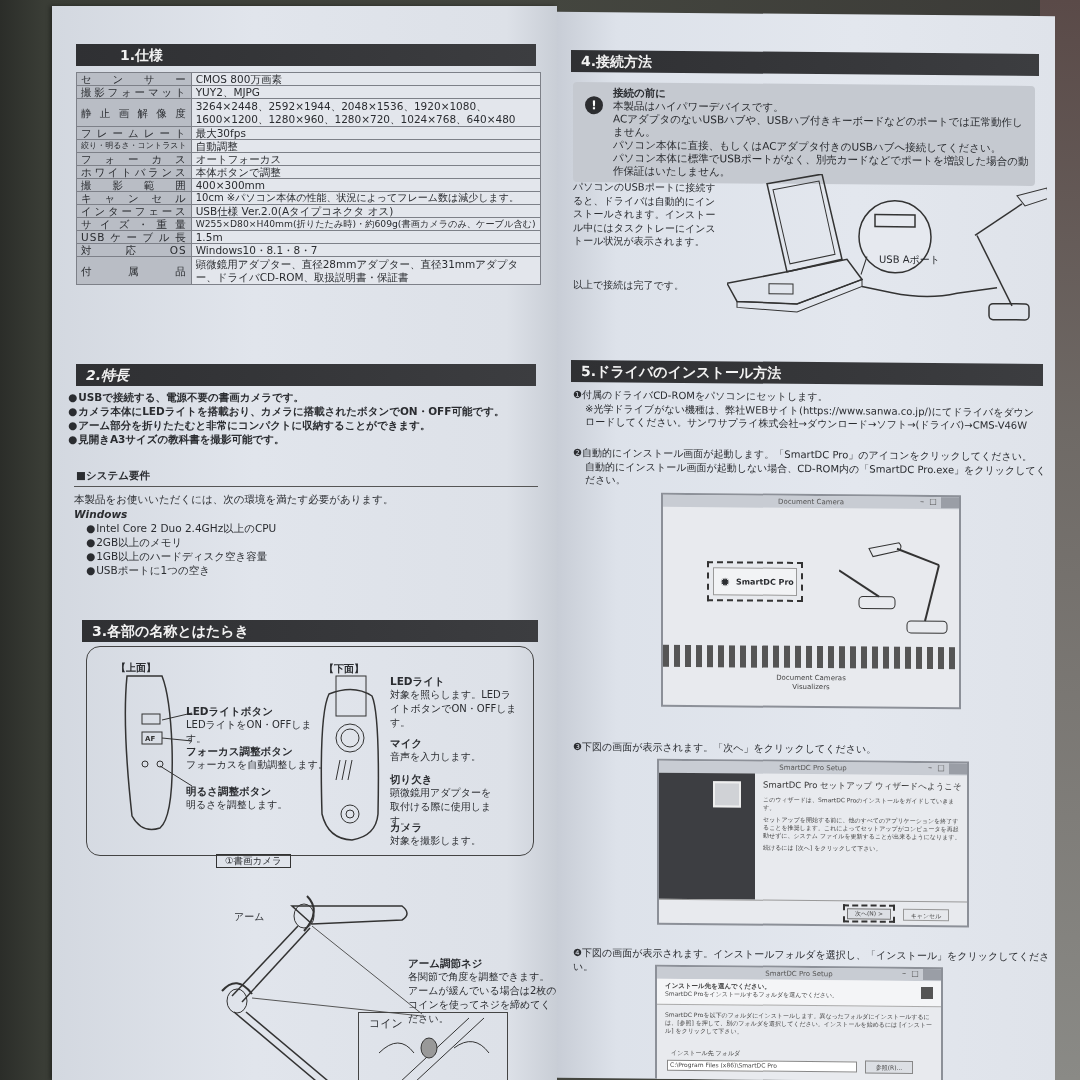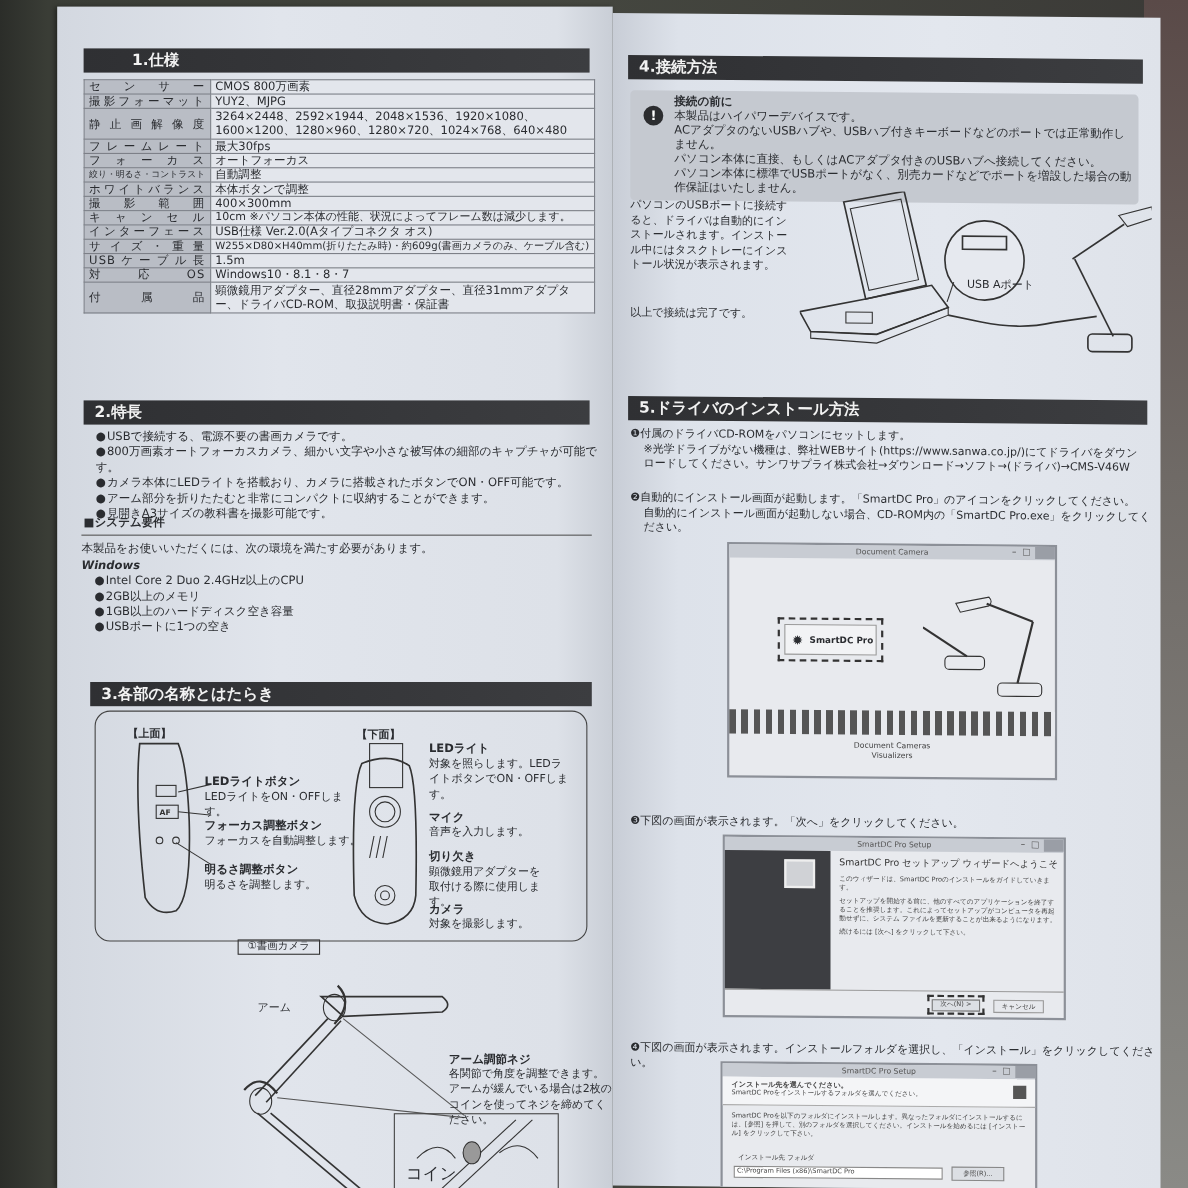--- a/index.html
+++ b/index.html
@@ -116,28 +116,28 @@
         </tr>
       <tr>
           <td class="label" style="height:28px">静止画解像度</td>
           <td class="value multi">3264×2448、2592×1944、2048×1536、1920×1080、1600×1200、1280×960、1280×720、1024×768、640×480</td>
         </tr>
       <tr>
           <td class="label">フレームレート</td>
           <td class="value">最大30fps</td>
         </tr>
       <tr>
+          <td class="label" style="font-size:8px;letter-spacing:0">絞り・明るさ・コントラスト</td>
+          <td class="value">自動調整</td>
+        </tr>
+      <tr>
           <td class="label">フォーカス</td>
           <td class="value">オートフォーカス</td>
         </tr>
       <tr>
-          <td class="label" style="font-size:8px;letter-spacing:0">絞り・明るさ・コントラスト</td>
-          <td class="value">自動調整</td>
-        </tr>
-      <tr>
           <td class="label">ホワイトバランス</td>
           <td class="value">本体ボタンで調整</td>
         </tr>
       <tr>
           <td class="label">撮影範囲</td>
           <td class="value">400×300mm</td>
         </tr>
       <tr>
           <td class="label">キャンセル</td>
           <td class="value" style="font-size:10px">10cm ※パソコン本体の性能、状況によってフレーム数は減少します。</td>
@@ -158,25 +158,24 @@
           <td class="label">対応OS</td>
           <td class="value">Windows10・8.1・8・7</td>
         </tr>
       <tr>
           <td class="label" style="height:28px">付属品</td>
           <td class="value multi" style="white-space:normal">顕微鏡用アダプター、直径28mmアダプター、直径31mmアダプター、ドライバCD-ROM、取扱説明書・保証書</td>
         </tr>
     </tbody>
   </table>
 
-  <div class="section-title" style="left:24px; top:358px; width:460px;">2.特長</div>
-
-  <div class="block" style="left:35px; top:384px; width:470px;">
+  <div class="section-title" style="left:24px; top:358px; width:460px;font-style:italic;">2.特長</div>
+
+  <div class="block" style="left:16px; top:384px; width:470px;font-weight:bold;">
     <div class="bullet">USBで接続する、電源不要の書画カメラです。</div>
-    <div class="bullet">800万画素オートフォーカスカメラ、細かい文字や小さな被写体の細部のキャプチャが可能です。</div>
     <div class="bullet">カメラ本体にLEDライトを搭載おり、カメラに搭載されたボタンでON・OFF可能です。</div>
     <div class="bullet">アーム部分を折りたたむと非常にコンパクトに収納することができます。</div>
     <div class="bullet">見開きA3サイズの教科書を撮影可能です。</div>
   </div>
 
   <div class="block subhead" style="left:24px; top:462px;">■システム要件</div>
   <div class="rule" style="left:22px; top:480px; width:464px;"></div>
   <div class="block" style="left:22px; top:486px;">本製品をお使いいただくには、次の環境を満たす必要があります。</div>
   <div class="block subhead" style="left:22px; top:501px;font-style:italic;">Windows</div>
   <div class="block" style="left:34px; top:515px;">
@@ -257,21 +256,21 @@
     <path d="M95 30 Q110 45 92 65" fill="none" stroke="#333" stroke-width="2"></path>
     <line x1="100" y1="60" x2="210" y2="148" stroke="#555"></line>
     <line x1="40" y1="132" x2="210" y2="150" stroke="#555"></line>
   </svg>
   <div class="block" style="left:182px; top:904px; font-size:10px;">アーム</div>
   <div class="block" style="left:356px; top:950px; width:150px;">
     <div class="callout-title">アーム調節ネジ</div>
     <div class="callout-desc">各関節で角度を調整できます。アームが緩んでいる場合は2枚のコインを使ってネジを締めてください。</div>
   </div>
   <div class="block" style="left:306px; top:1006px; width:150px; height:70px; border:1px solid #444;">
-    <span style="position:absolute; left:10px; top:4px; font-size:15px;margin-top:43px;">コイン</span>
+    <span style="position:absolute; left:10px; top:4px; font-size:11px;">コイン</span>
     <svg style="left:0; top:0;" width="150" height="70">
       <line x1="40" y1="70" x2="110" y2="5" stroke="#333"></line>
       <line x1="55" y1="70" x2="125" y2="5" stroke="#333"></line>
       <ellipse cx="70" cy="35" rx="8" ry="10" fill="#999" stroke="#333"></ellipse>
       <path d="M20 40 Q40 20 55 40" fill="none" stroke="#333"></path>
       <path d="M95 35 Q115 20 130 40" fill="none" stroke="#333"></path>
     </svg>
   </div>
 </div>
 

